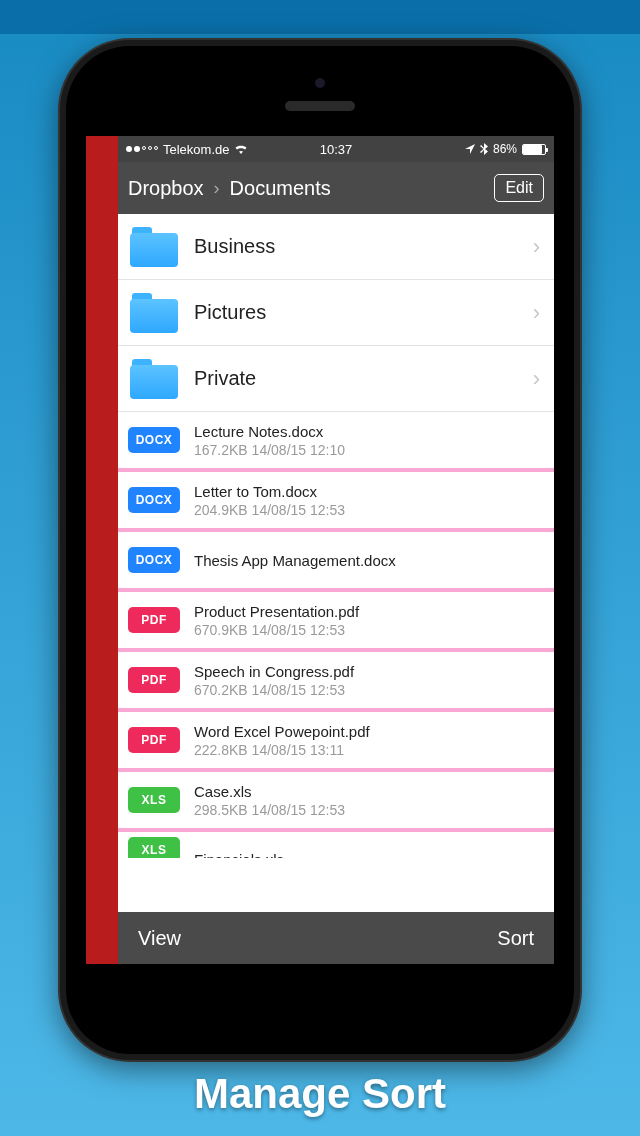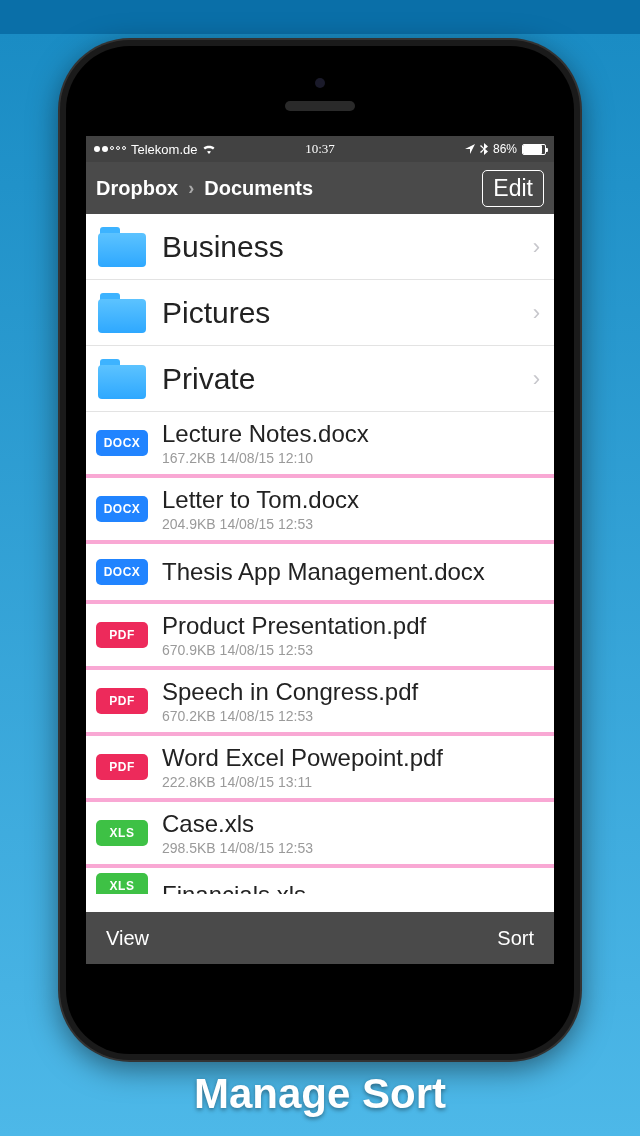--- a/index.html
+++ b/index.html
@@ -52,56 +52,57 @@
     border-radius: 50%;
   }
   .screen {
     width: 100%;
     height: 100%;
     background: #b91c1c;
     overflow: hidden;
     display: flex;
     flex-direction: column;
     position: relative;
+    padding-left: 32px;
   }
   .status-bar {
     height: 26px;
     background: #424242;
     color: #fff;
     display: flex;
     align-items: center;
     font-size: 13px;
     padding: 0 8px;
     position: relative;
   }
   .status-left { display: flex; align-items: center; gap: 5px; flex: 1; }
-  .status-center { position: absolute; left: 50%; transform: translateX(-50%); font-weight: 500; font-family: Liberation Serif, serif; }
+  .status-center { position: absolute; left: 50%; transform: translateX(-50%); font-weight: 500; }
   .status-right { display: flex; align-items: center; gap: 5px; font-size: 12px; }
   .signal-dots { display: flex; gap: 2px; }
   .signal-dot { width: 6px; height: 6px; border-radius: 50%; background: #fff; }
   .signal-dot.empty { background: transparent; border: 1px solid #fff; width: 4px; height: 4px; }
   .wifi-icon { width: 14px; height: 10px; }
   .battery { width: 24px; height: 11px; border: 1px solid #fff; border-radius: 2px; position: relative; }
   .battery::after { content: ''; position: absolute; right: -3px; top: 3px; width: 2px; height: 4px; background: #fff; border-radius: 0 1px 1px 0; }
   .battery-fill { height: 100%; width: 86%; background: #fff; border-radius: 1px; }
   .nav-bar {
     height: 52px;
     background: #4a4a4a;
     display: flex;
     align-items: center;
     padding: 0 10px;
     color: #fff;
   }
-  .breadcrumb { display: flex; align-items: center; gap: 10px; font-size: 20px; flex: 1; font-weight: bold; }
+  .breadcrumb { display: flex; align-items: center; gap: 10px; font-size: 20px; flex: 1; }
   .breadcrumb-sep { color: #aaa; font-size: 18px; }
   .edit-btn {
     border: 1.5px solid #fff;
     border-radius: 5px;
     padding: 4px 10px;
-    font-size: 23px;
+    font-size: 16px;
     color: #fff;
   }
   .file-list {
     flex: 1;
     overflow: hidden;
     background: #fff;
   }
   .folder-row {
     display: flex;
     align-items: center;
@@ -126,21 +127,21 @@
   }
   .folder-body {
     position: absolute;
     top: 6px;
     left: 2px;
     width: 48px;
     height: 34px;
     background: linear-gradient(#5cc3ff, #2ea8ff);
     border-radius: 4px;
   }
-  .folder-label { font-size: 30px; color: #222; flex: 1; font-weight: 400; }
+  .folder-label { font-size: 20px; color: #222; flex: 1; font-weight: 400; }
   .chevron { color: #c7c7cc; font-size: 22px; }
   .file-row {
     display: flex;
     align-items: center;
     padding: 8px 14px 8px 10px;
     border-bottom: 4px solid #f9a8d4;
     gap: 14px;
     min-height: 60px;
   }
   .file-badge {
@@ -153,21 +154,21 @@
     display: flex;
     align-items: center;
     justify-content: center;
     letter-spacing: 0.5px;
     flex-shrink: 0;
   }
   .badge-docx { background: #2184ff; }
   .badge-pdf { background: #ed2a5b; }
   .badge-xls { background: #3ec145; }
   .file-info { flex: 1; min-width: 0; }
-  .file-name { font-size: 24px; color: #222; white-space: nowrap; overflow: hidden; text-overflow: ellipsis; }
+  .file-name { font-size: 15px; color: #222; white-space: nowrap; overflow: hidden; text-overflow: ellipsis; }
   .file-meta { font-size: 14px; color: #9a9a9a; margin-top: 2px; }
   .bottom-bar {
     height: 52px;
     background: #4a4a4a;
     display: flex;
     align-items: center;
     justify-content: space-between;
     padding: 0 20px;
     color: #fff;
     font-size: 20px;

